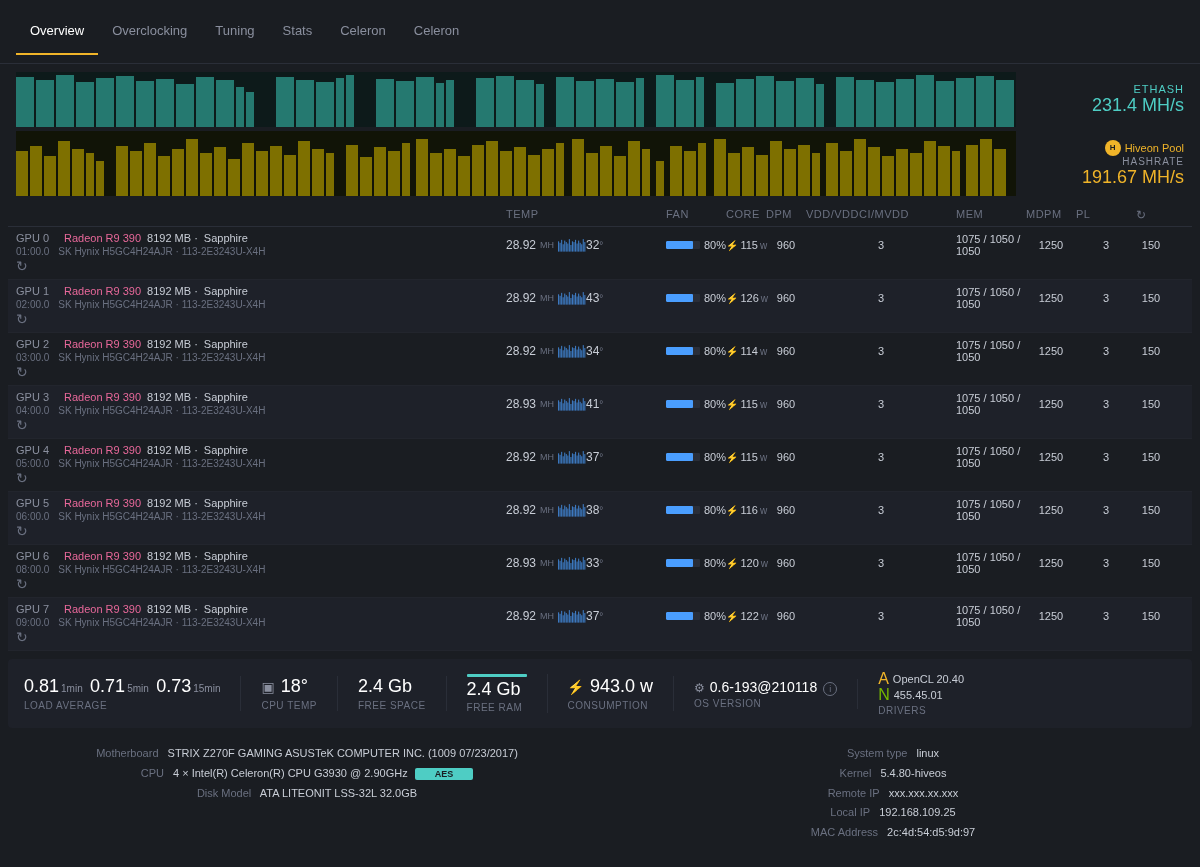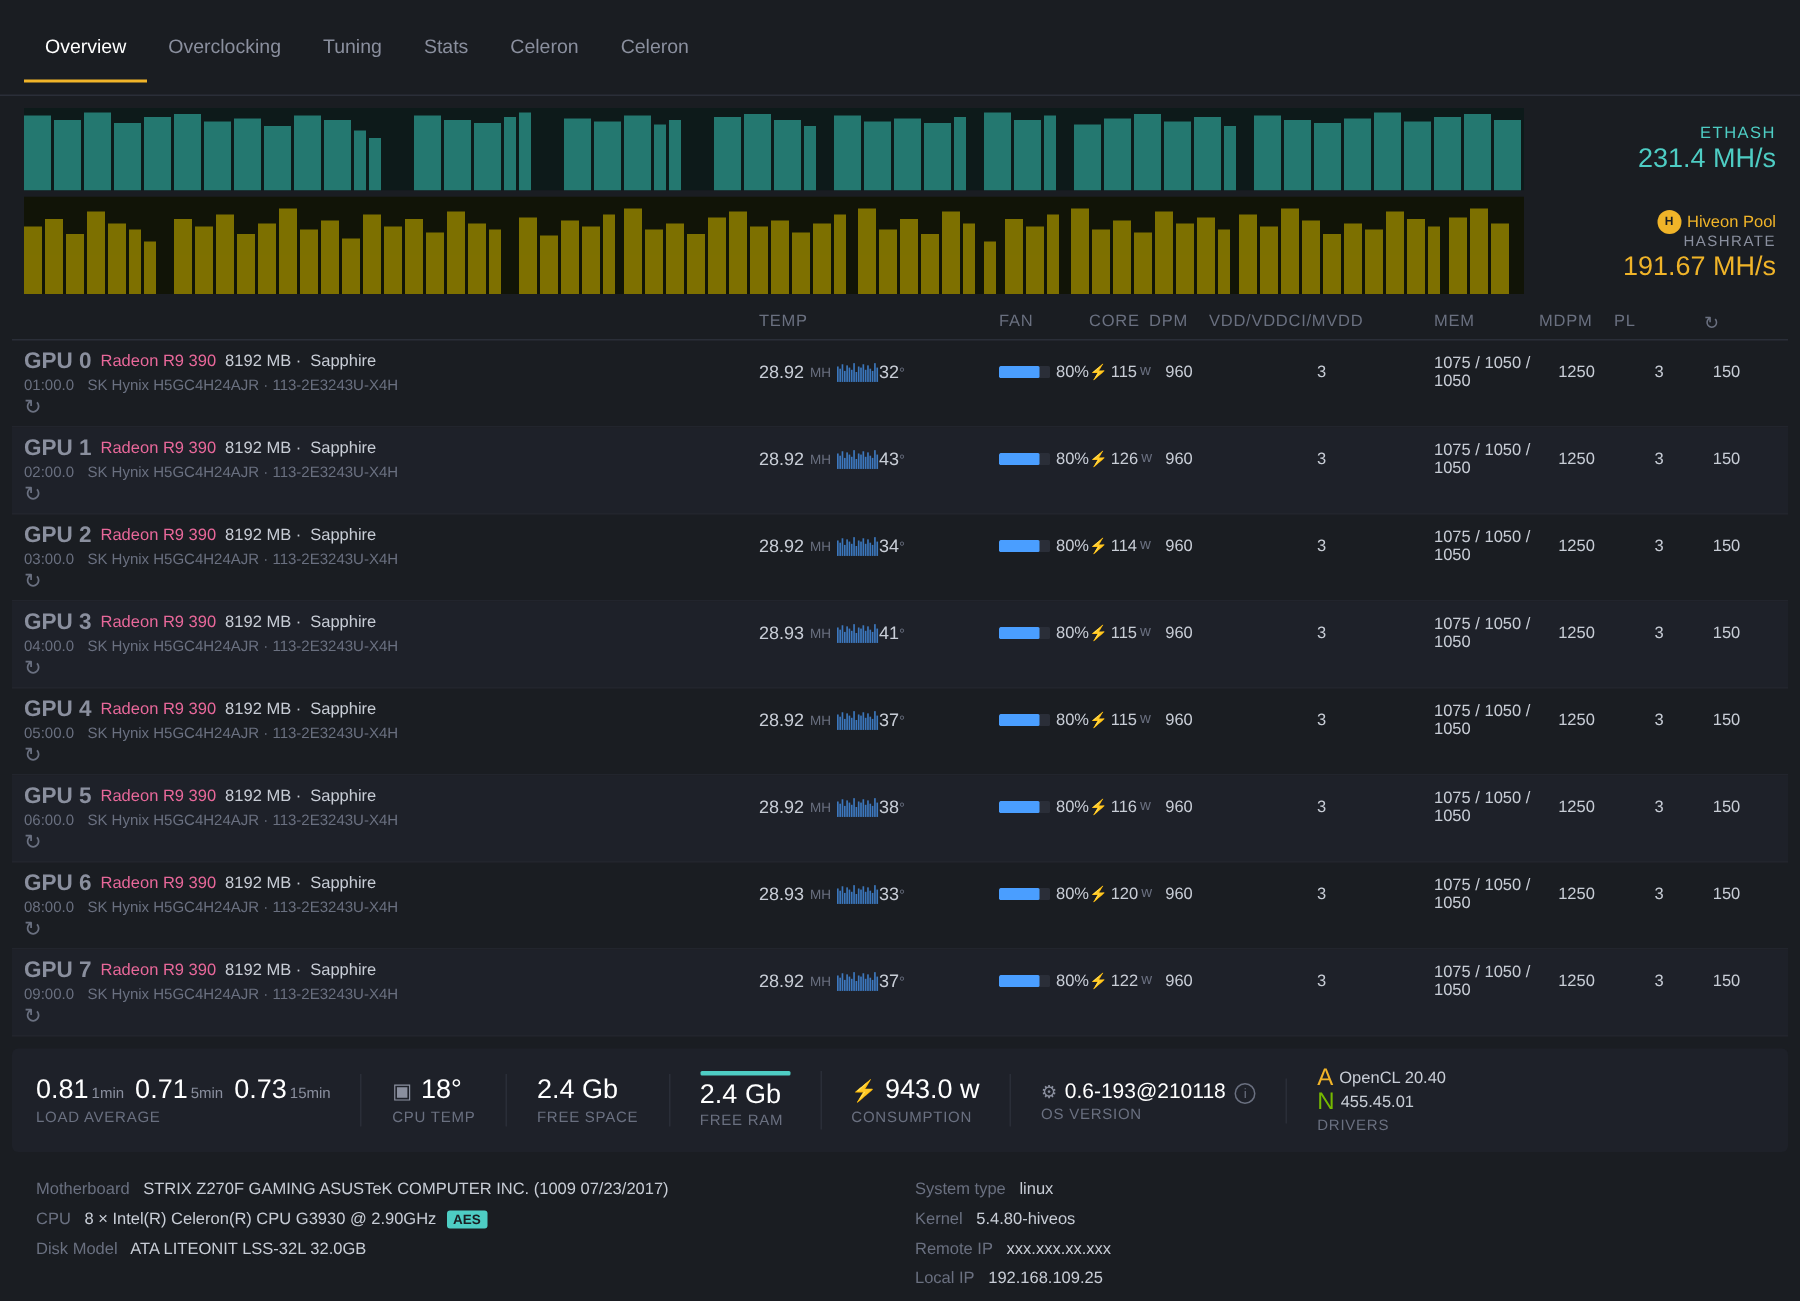--- a/index.html
+++ b/index.html
@@ -122,22 +122,22 @@
       padding: 5px 8px;
       border-bottom: 1px solid #22252d;
       align-items: center;
     }
     .gpu-row:nth-child(even) { background: #1e2129; }
 
     .gpu-id-cell { display: flex; flex-direction: column; }
     .gpu-id-line { display: flex; align-items: center; gap: 6px; }
     .gpu-badge {
       color: #8a8f9e;
-      font-size: 15px;
-      font-weight: 700;
+      font-size: 11px;
+      font-weight: 400;
       min-width: 42px;
     }
     .gpu-name {
       color: #e8689a;
       font-size: 11px;
       font-weight: 500;
     }
     .gpu-mem { color: #c8cdd6; font-size: 11px; }
     .gpu-brand { color: #c8cdd6; font-size: 11px; }
     .gpu-time { color: #6a7080; font-size: 10px; }
@@ -235,36 +235,37 @@
     }
 
     
     .system-info {
       display: grid;
       grid-template-columns: 1fr 1fr;
       padding: 12px 16px;
       background: #1a1d22;
       margin: 4px 8px 0;
       gap: 4px 20px;
+      text-align: center;
     }
     .info-line {
       font-size: 11px;
       color: #c8cdd6;
       line-height: 1.8;
     }
     .info-label {
       color: #6a7080;
       margin-right: 6px;
     }
     .aes-badge {
       background: #4ecdc4;
       color: #1a1d22;
       font-size: 9px;
       font-weight: bold;
-      padding: 1px 4px;
+      padding: 1px 20px;
       border-radius: 2px;
       margin-left: 4px;
     }
 
     .drivers-info { display: flex; flex-direction: column; }
     .driver-line { display: flex; align-items: center; gap: 4px; }
     .driver-dot-a { color: #f0b429; font-size: 16px; line-height: 1; }
     .driver-dot-n { color: #76b900; font-size: 16px; line-height: 1; }
 
     
@@ -1014,21 +1015,21 @@
 </div>
 
 <div class="system-info">
   <div>
     <div class="info-line">
       <span class="info-label">Motherboard</span>
       <span>STRIX Z270F GAMING ASUSTeK COMPUTER INC. (1009 07/23/2017)</span>
     </div>
     <div class="info-line">
       <span class="info-label">CPU</span>
-      <span>8 × Intel(R) Celeron(R) CPU G3930 @ 2.90GHz</span>
+      <span>4 × Intel(R) Celeron(R) CPU G3930 @ 2.90GHz</span>
       <span class="aes-badge">AES</span>
     </div>
     <div class="info-line">
       <span class="info-label">Disk Model</span>
       <span>ATA LITEONIT LSS-32L 32.0GB</span>
     </div>
   </div>
   <div>
     <div class="info-line">
       <span class="info-label">System type</span>

